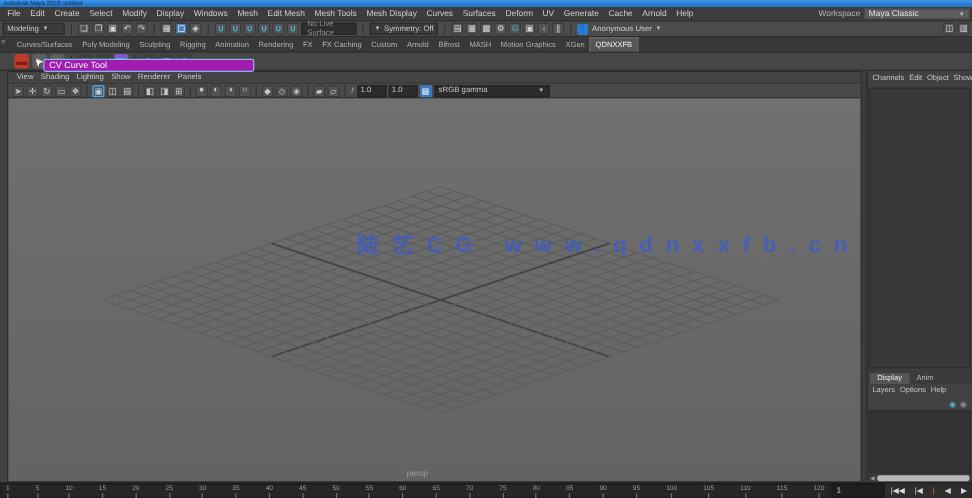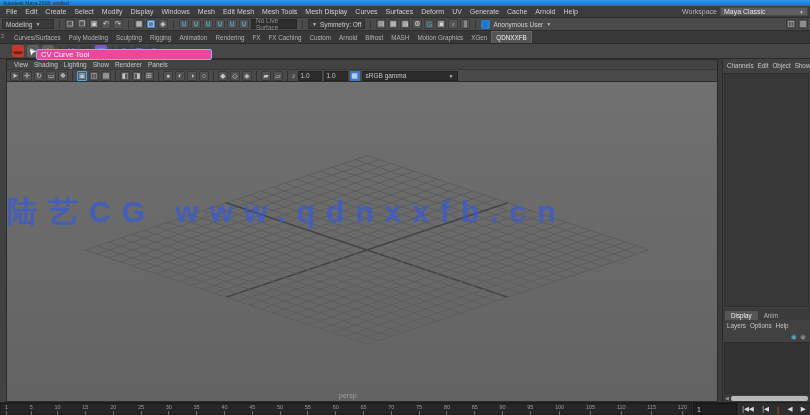--- a/index.html
+++ b/index.html
@@ -48,21 +48,21 @@
   .shelf-menu-btn { position:absolute; left:1px; top:33px; font-size:6px; color:#9a9a9a; }
 
   
   .shelfrow { position:absolute; left:0; top:44px; width:810px; height:15px; background:#464646;
     border-bottom:1px solid #2b2b2b; display:flex; align-items:center; gap:3px; padding:0 0 0 12px; }
   .shelfrow [data-name="shelf-button"] { width:12px; height:12px; border-radius:2px; background:#3f3f3f;
     display:flex; align-items:center; justify-content:center; font-size:9px; }
   .shelfrow .sep, .vp-toolbar .sep { width:1px; height:10px; background:#333; margin:0 2px; }
 
   
-  .tooltip { position:absolute; left:36px; top:49px; width:176px; height:11px; background:#ec4899;
+  .tooltip { position:absolute; left:36px; top:49px; width:176px; height:11px; background:#a21caf;
     border:1px solid #85b6ea; border-radius:2px; color:#eef4ff; font-size:7.5px; line-height:10px;
     padding:0 4px; z-index:30; }
   .cursor-icon { position:absolute; left:28px; top:47px; color:#fff; font-size:9px; z-index:31;
     transform:rotate(-135deg); text-shadow:0 0 1px #000; }
 
   
   .left-strip { position:absolute; left:0; top:59px; width:6px; height:343px; background:#424242; }
   .vp-pane { position:absolute; left:6px; top:59px; width:712px; height:343px; background:#444;
     border:1px solid #2a2a2a; display:flex; flex-direction:column; }
   .vp-menu { height:9px; display:flex; gap:2px; padding:0 4px; align-items:center; background:#434343; }
@@ -74,22 +74,22 @@
   .vp-toolbar [data-name="toolbar-icon"].active { border-color:#58a8d8; background:#3d5f78; }
   .small-num-field { width:24px; height:10px; background:#2c2c2c; border:1px solid #242424;
     font-size:6.5px; color:#c5c5c5; display:flex; align-items:center; padding:0 2px; }
   .vt-dropdown { width:96px; height:10px; background:#2c2c2c; border:1px solid #242424; font-size:6.5px;
     color:#c5c5c5; display:flex; align-items:center; justify-content:space-between; padding:0 3px; }
   .blue-chip { width:10px; height:10px; background:#3a78c0; border-radius:1px; color:#dce9f8;
     font-size:7px; display:flex; align-items:center; justify-content:center; }
 
   .vp-canvas { position:relative; flex:1; background:linear-gradient(#707070,#636363); overflow:hidden; }
   .grid-svg { position:absolute; left:0; top:0; }
-  .watermark { position:absolute; left:0; top:110px; width:100%; text-align:left; white-space:nowrap;
-    font-size:30px; letter-spacing:11px; color:rgba(50,88,224,0.68); font-weight:bold; }
+  .watermark { position:absolute; left:0; top:110px; width:100%; text-align:right; white-space:nowrap;
+    font-size:18px; letter-spacing:11px; color:rgba(50,88,224,0.68); font-weight:bold; }
   .camera-label { position:absolute; left:0; bottom:2px; width:96%; text-align:center; font-size:7px; color:#9f9f9f; }
 
   
   .dock { position:absolute; left:722px; top:59px; width:88px; height:343px; background:#414141;
     border-left:1px solid #2a2a2a; display:flex; flex-direction:column; }
   .cb-menus { height:13px; display:flex; align-items:center; gap:1px; padding:0 2px; }
   .cb-menus [data-name="channel-box-menu-item"] { font-size:6.3px; color:#c8c8c8; padding:0 2px; }
   .cb-empty { flex:1; margin:1px 1px; background:#383838; border:1px solid #2e2e2e; }
   .le-tabs { height:12px; display:flex; align-items:flex-end; gap:1px; padding:0 2px; background:#3b3b3b; }
   .le-tabs [data-name="layer-editor-tab"] { font-size:6.3px; color:#b5b5b5; padding:1px 6px; }

